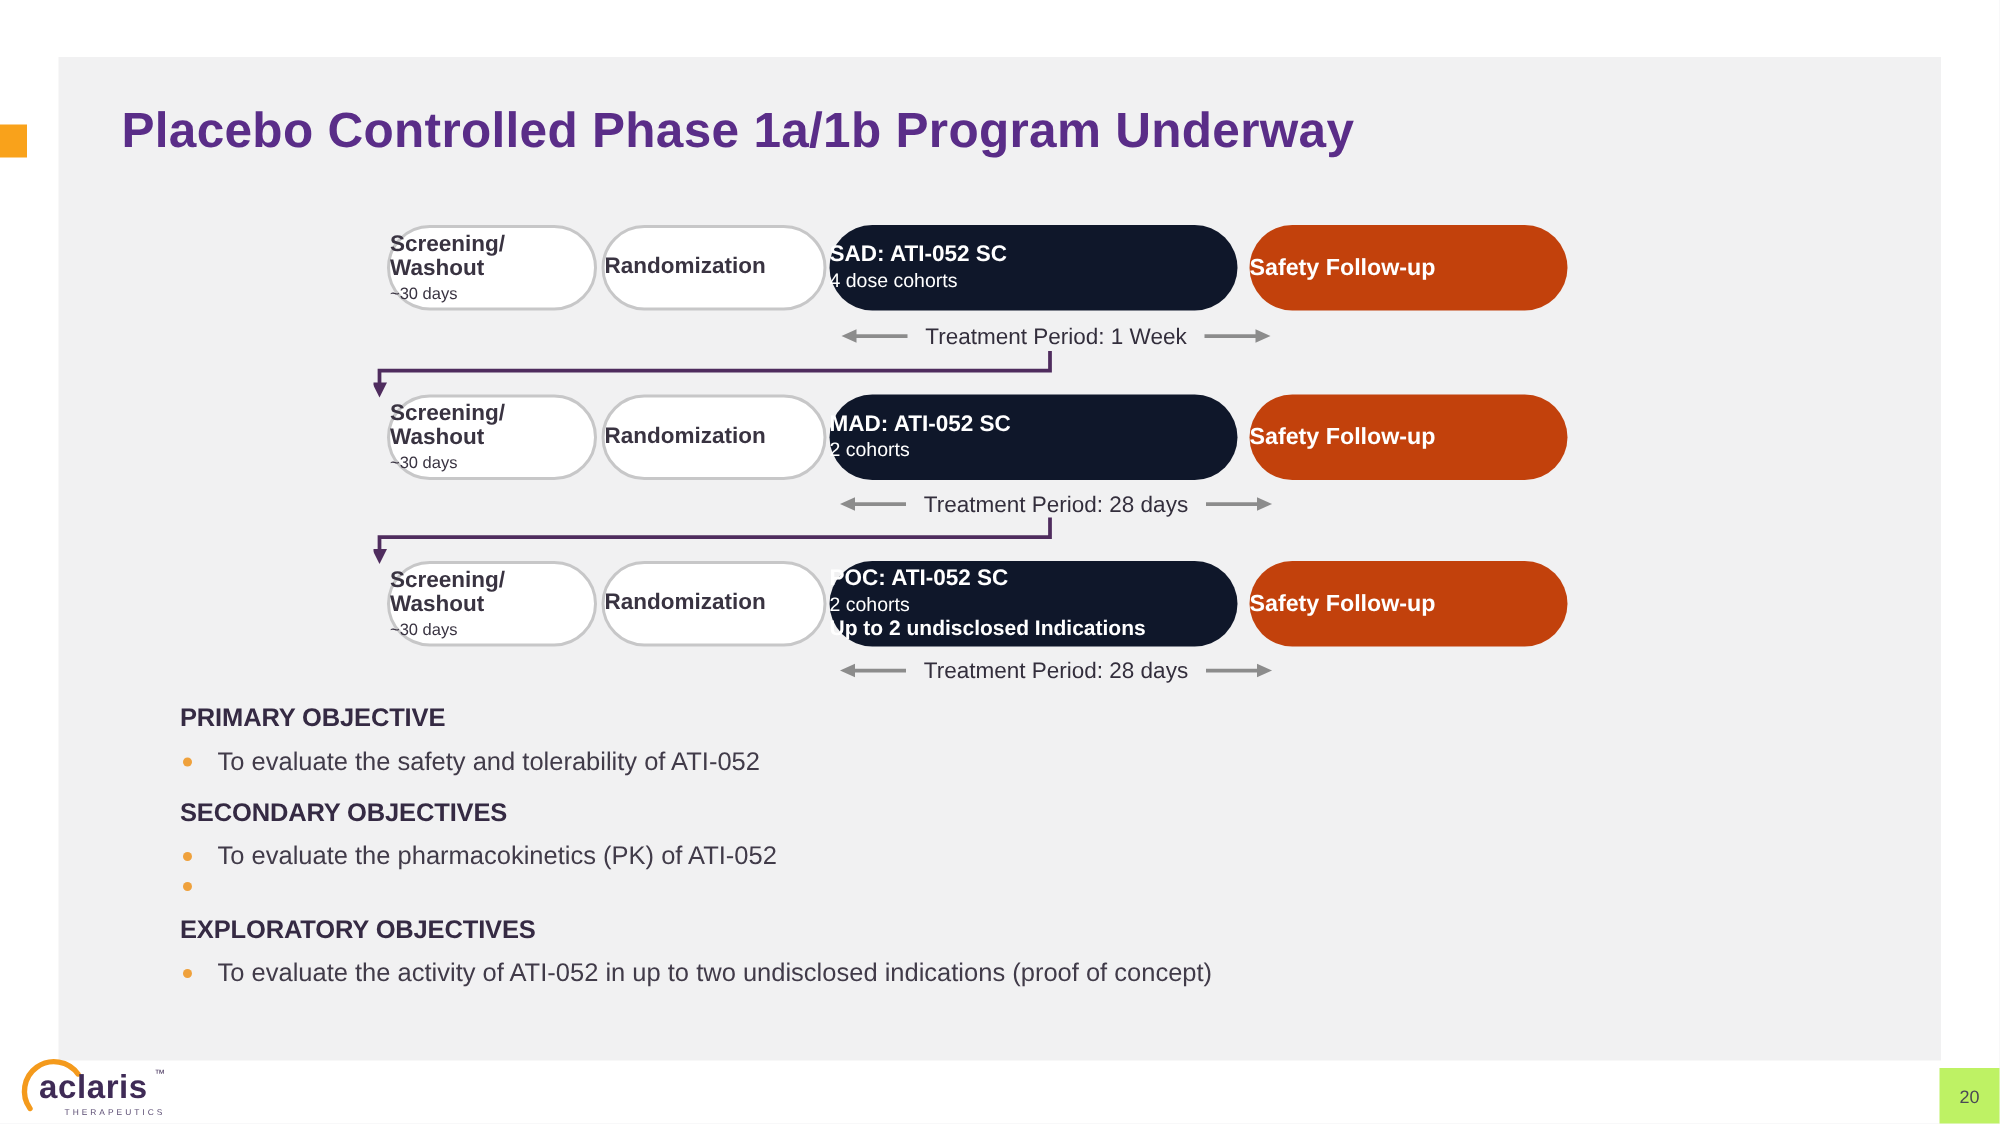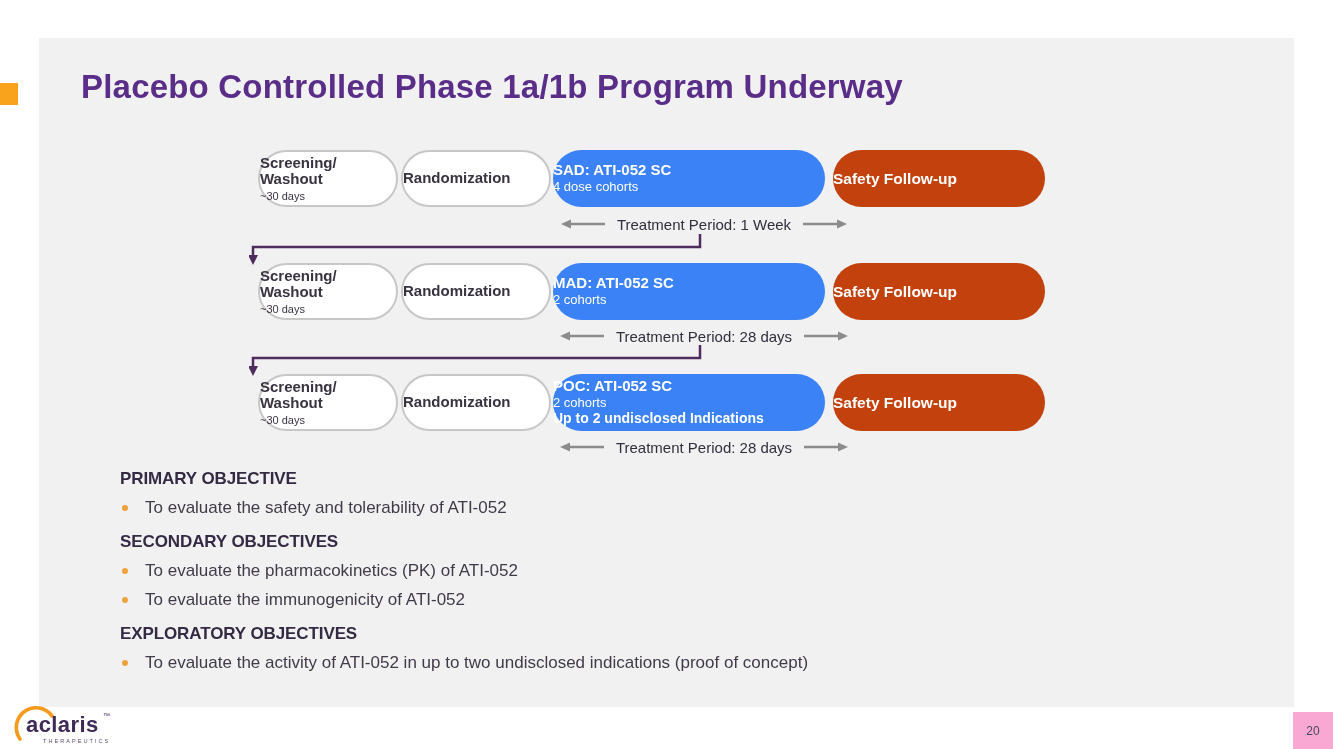--- a/index.html
+++ b/index.html
@@ -18,21 +18,21 @@
     position:absolute;left:81px;top:68px;font-size:33px;font-weight:bold;
     color:#5a2d88;letter-spacing:0.2px;white-space:nowrap;
   }
   
   .pill{
     position:absolute;height:57px;border-radius:999px;display:flex;
     flex-direction:column;justify-content:center;align-items:flex-start;
     text-align:center;box-sizing:border-box;line-height:1.12;
   }
   .pill-white{background:#ffffff;border:2px solid #c7c7c8;color:#393341;}
-  .pill-purple{background:#3b82f6;color:#ffffff;}
+  .pill-purple{background:#0f172a;color:#ffffff;}
   .pill-navy{background:#c2410c;color:#ffffff;}
   .p-screen{left:258px;width:140px;}
   .p-rand{left:401px;width:150px;}
   .p-main{left:553px;width:272px;}
   .p-safe{left:833px;width:212px;}
   .row1{top:150px;} .row2{top:263px;} .row3{top:374px;}
   .pill .b1{font-weight:bold;font-size:15px;}
   .pill .b2{font-size:13px;margin-top:1px;}
   .pill .b3{font-weight:bold;font-size:14px;margin-top:1px;}
   .pill .sub{font-size:11px;margin-top:2px;font-weight:normal;}
@@ -55,21 +55,21 @@
   .obj-heading.first{margin-top:0;}
   .obj-bullet{display:flex;align-items:baseline;margin:0 0 9px 0;}
   .obj-dot{
     width:6px;height:6px;border-radius:50%;background:#efa13c;flex:0 0 6px;
     margin-left:2px;margin-right:17px;position:relative;top:-2px;
   }
   .obj-text{font-size:17px;color:#413b49;}
   
   .logo{position:absolute;left:6px;top:701px;}
   .page-box{
-    position:absolute;right:0;bottom:0;width:40px;height:37px;background:#f9a8d4;
+    position:absolute;right:0;bottom:0;width:40px;height:37px;background:#bef264;
     display:flex;align-items:center;justify-content:center;
   }
   .page-num{font-size:12px;color:#4a4a55;}
 </style>
 </head>
 <body>
 
 <div class="slide"></div>
 <div class="accent-bar"></div>
 <div class="slide-title">Placebo Controlled Phase 1a/1b Program Underway</div>
@@ -170,21 +170,20 @@
     <span class="obj-dot"></span>
     <span class="obj-text">To evaluate the safety and tolerability of ATI-052</span>
   </div>
   <div class="obj-heading">SECONDARY OBJECTIVES</div>
   <div class="obj-bullet">
     <span class="obj-dot"></span>
     <span class="obj-text">To evaluate the pharmacokinetics (PK) of ATI-052</span>
   </div>
   <div class="obj-bullet">
     <span class="obj-dot"></span>
-    <span class="obj-text">To evaluate the immunogenicity of ATI-052</span>
   </div>
   <div class="obj-heading">EXPLORATORY OBJECTIVES</div>
   <div class="obj-bullet">
     <span class="obj-dot"></span>
     <span class="obj-text">To evaluate the activity of ATI-052 in up to two undisclosed indications (proof of concept)</span>
   </div>
 </div>
 
 <svg class="logo" width="132" height="46">
   <path d="M 14 38 A 16.5 16.5 0 1 1 46 15" fill="none" stroke="#f49a1c" stroke-width="3.6" stroke-linecap="round"></path>

